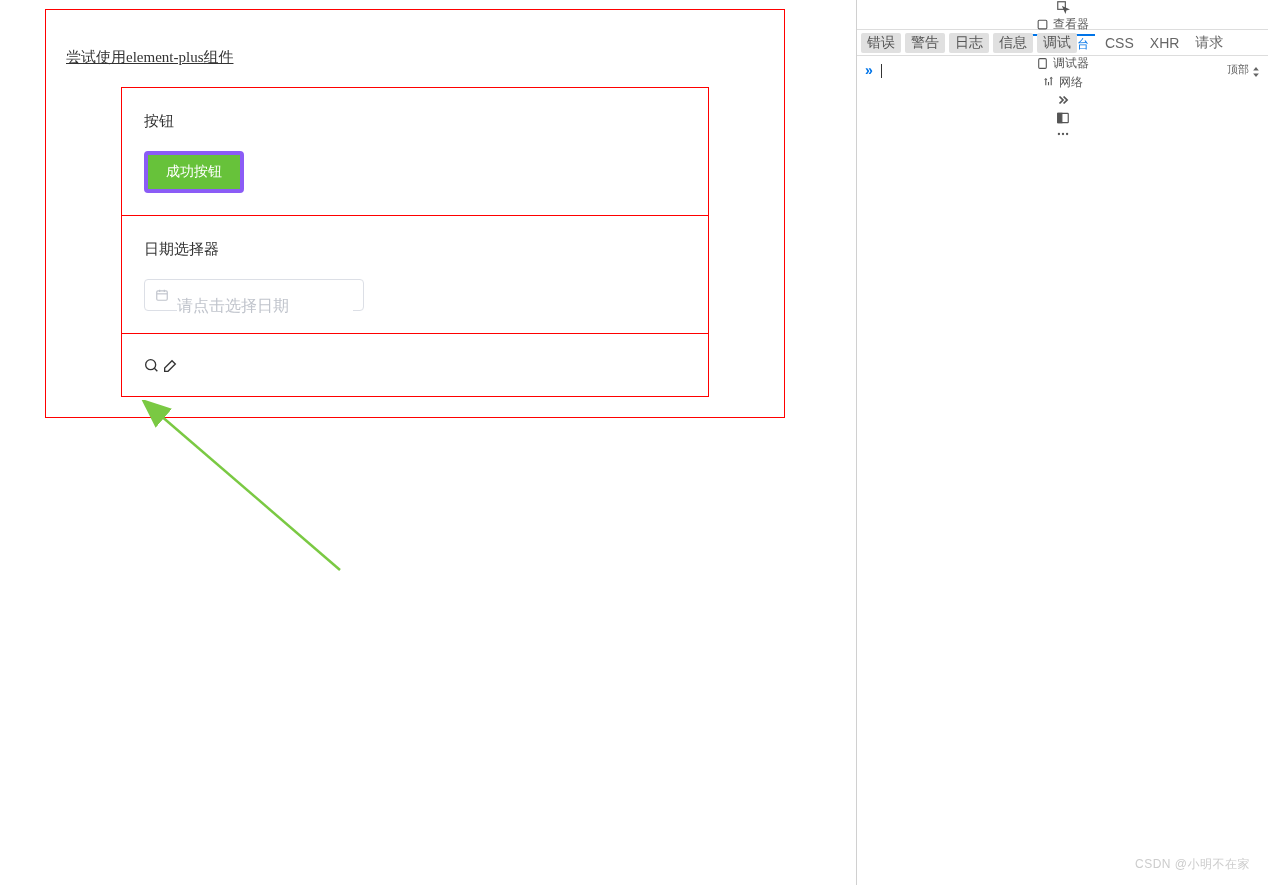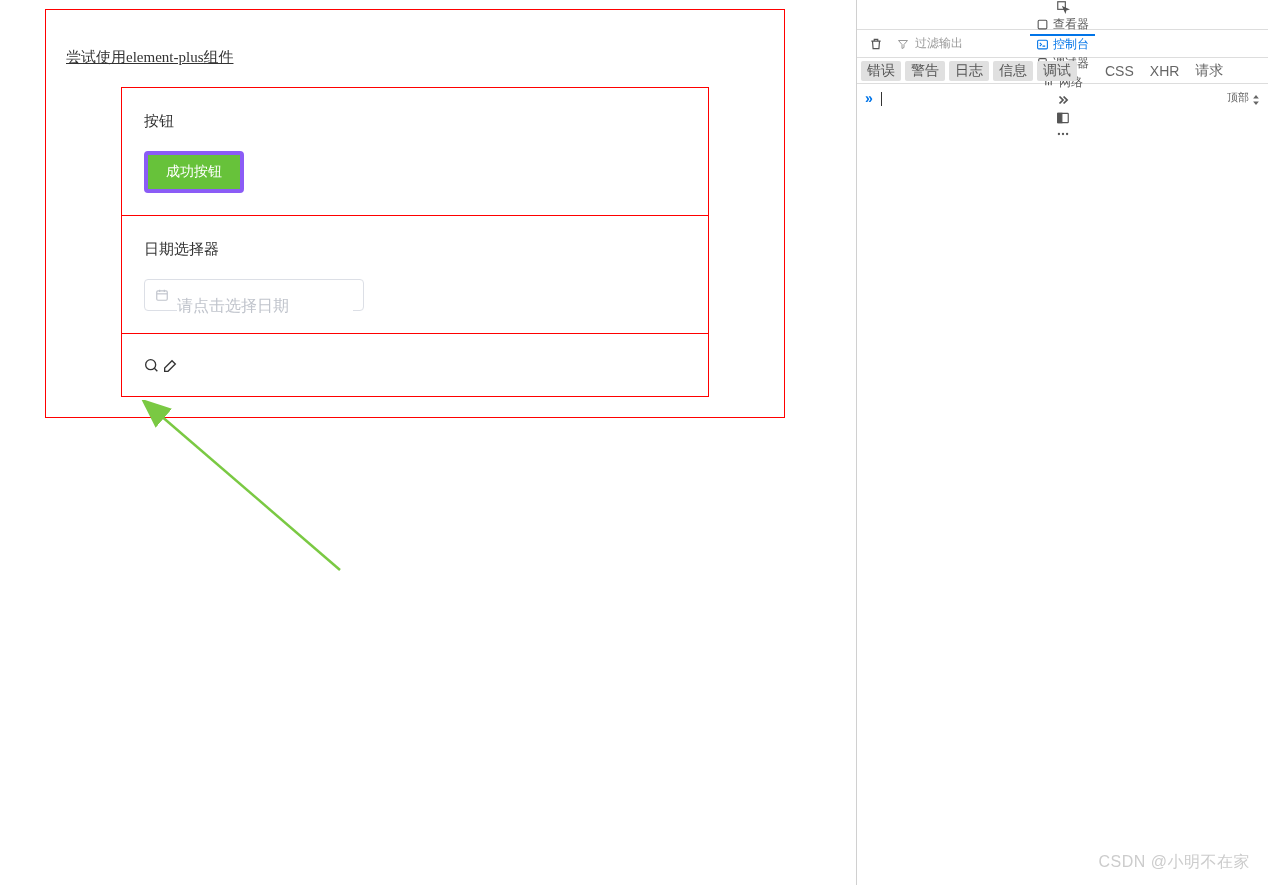--- a/index.html
+++ b/index.html
@@ -179,21 +179,21 @@
       display:flex;
       align-items:flex-end;
       gap:3px;
     }
 
     .watermark {
       position: absolute;
       right: 18px;
       bottom: 12px;
       color: #ccc;
-      font-size: 16px;
+      font-size: 12px;
       font-family: "Microsoft YaHei", Arial, sans-serif;
       letter-spacing: 0.5px;
     }
   </style>
 </head>
 <body>
 
 <div class="page-content">
   <div class="page-title">尝试使用element-plus组件</div>
 
@@ -294,33 +294,20 @@
     </div>
     <div class="dt-iconbtn">
       <svg width="14" height="14" viewBox="0 0 24 24" fill="#555">
           <circle cx="5" cy="12" r="2"></circle>
           <circle cx="12" cy="12" r="2"></circle>
           <circle cx="19" cy="12" r="2"></circle>
         </svg>
     </div>
   </div>
 
-  <div class="dt-filterbar">
-    <div class="dt-iconbtn">
-      <svg width="14" height="14" viewBox="0 0 24 24" fill="none" stroke="#555" stroke-width="2">
-          <path d="M4 7h16M9 7V4h6v3M6 7l1 13h10l1-13"></path>
-        </svg>
-    </div>
-    <div class="dt-filter-input">
-      <svg width="12" height="12" viewBox="0 0 24 24" fill="none" stroke="#999" stroke-width="2">
-          <path d="M3 5h18l-7 8v6l-4 2v-8z"></path>
-        </svg>
-      <span>过滤输出</span>
-    </div>
-  </div>
 
   <div class="dt-levelbar">
     <span class="lvl">错误</span>
     <span class="lvl">警告</span>
     <span class="lvl">日志</span>
     <span class="lvl">信息</span>
     <span class="lvl">调试</span>
     <span class="lvl-gap"></span>
     <span class="lvl plain">CSS</span>
     <span class="lvl plain">XHR</span>

